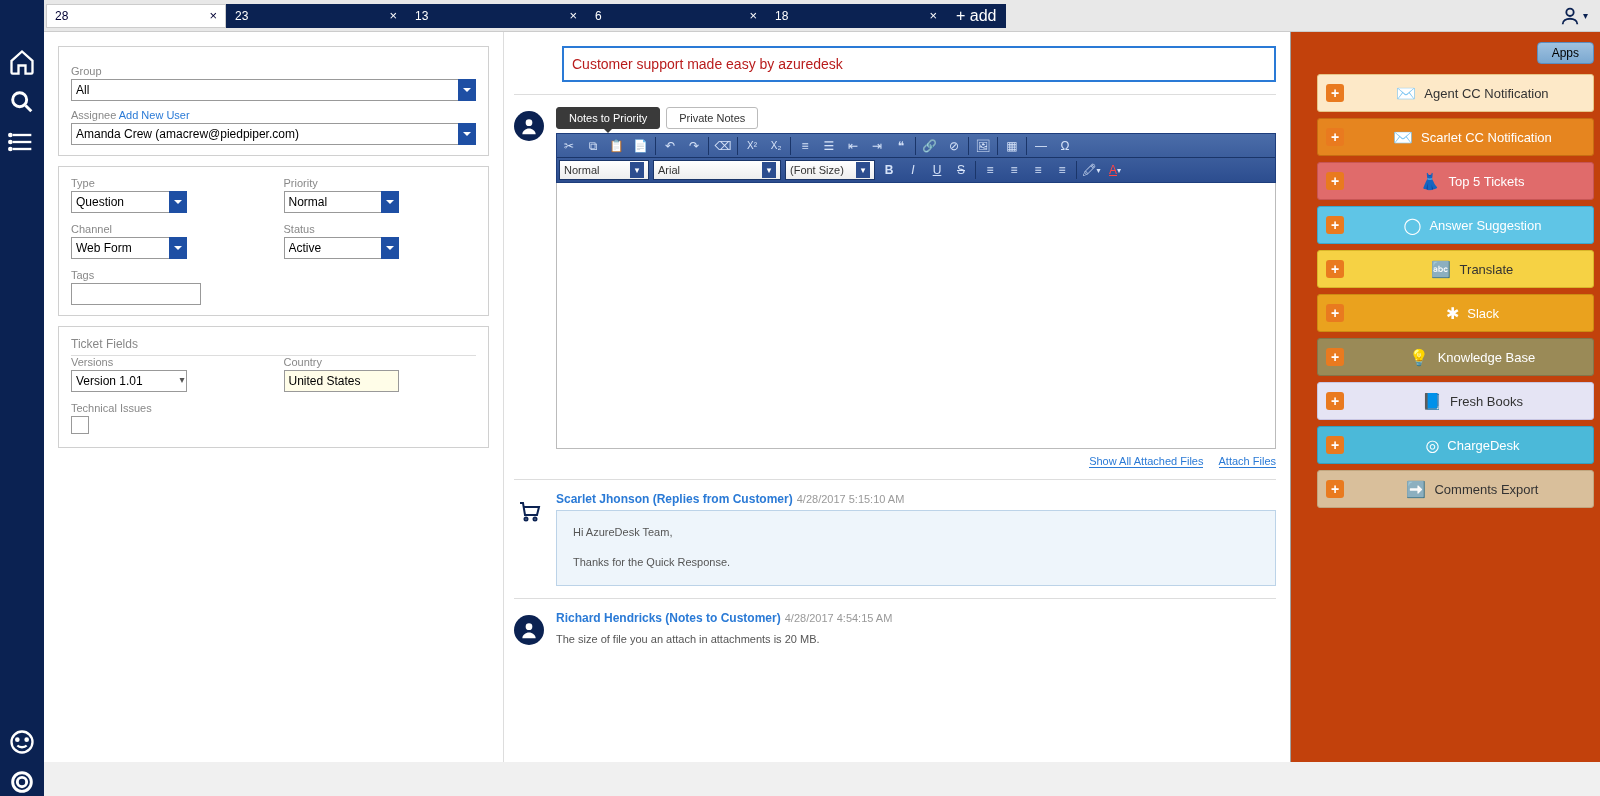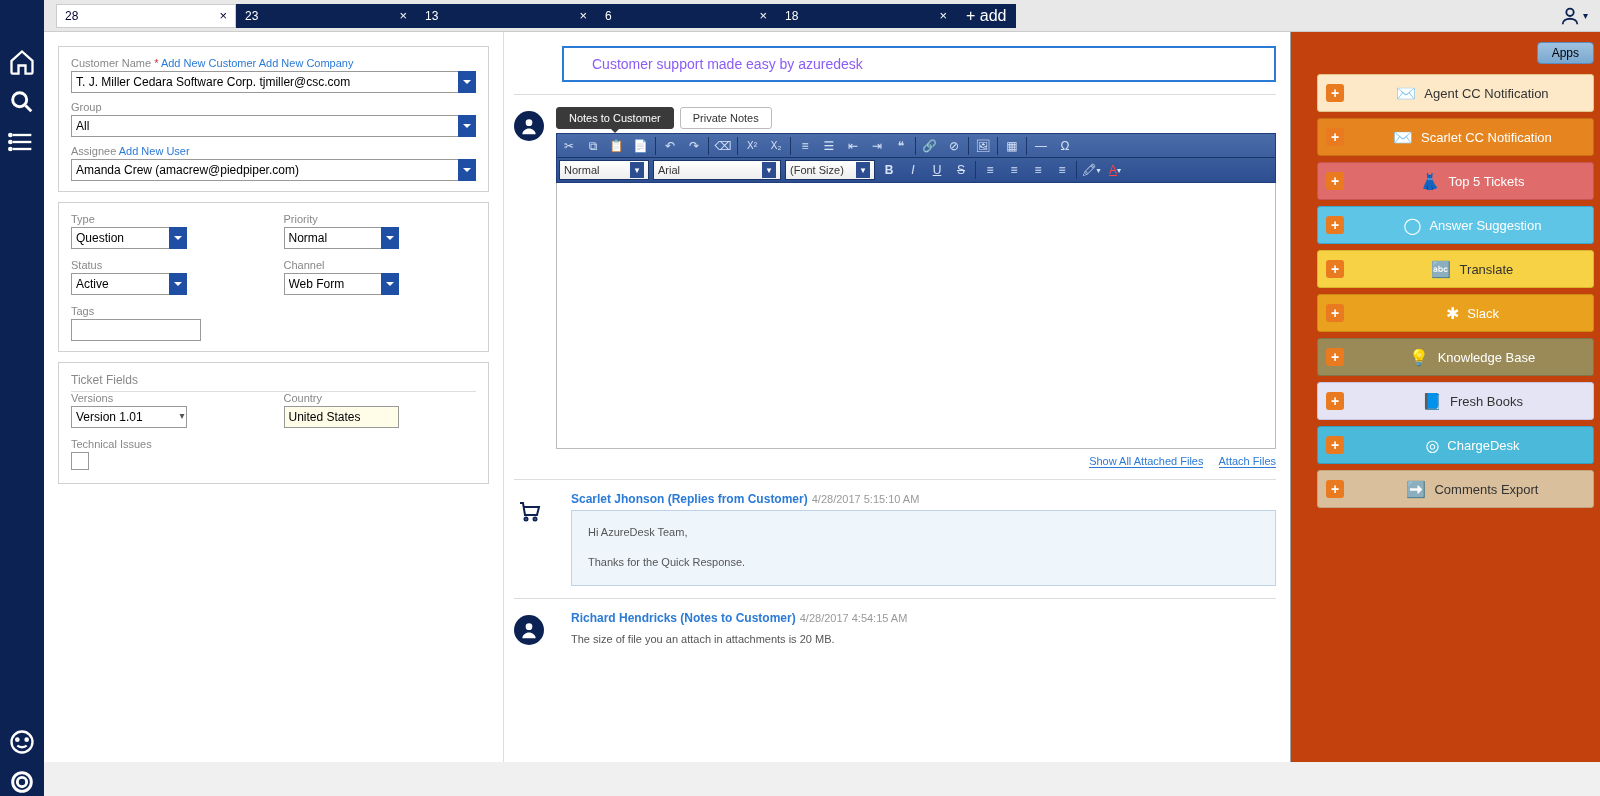--- a/index.html
+++ b/index.html
@@ -3,21 +3,21 @@
 <meta charset="utf-8">
 <style>
 * { box-sizing: border-box; margin: 0; padding: 0; }
 body { font-family: Arial, Helvetica, sans-serif; font-size: 12px; color: #333; background: #f0f0f0; overflow: hidden; }
 .app { display: grid; grid-template-columns: 44px 1fr; height: 796px; width: 1600px; }
 .left-rail { background: #0b2252; display: flex; flex-direction: column; align-items: center; padding-top: 42px; }
 .left-rail .icon { width: 28px; height: 28px; margin: 6px 0; color: #fff; display: flex; align-items: center; justify-content: center; font-size: 20px; cursor: pointer; }
 .left-rail .spacer { flex: 1; }
 .main { display: flex; flex-direction: column; }
 .topbar { background: #e8e8e8; height: 32px; display: flex; align-items: center; border-bottom: 1px solid #ccc; }
-.tabs { display: flex; margin-left: 12px; border-radius: 12px; }
+.tabs { display: flex; margin-left: 2px; border-radius: 12px; }
 .tab { min-width: 180px; height: 24px; display: flex; align-items: center; justify-content: space-between; padding: 0 8px; border: 1px solid #ccc; background: #fff; color: #003; font-size: 12px; cursor: pointer; }
 .tab.dark { background: #0b2252; color: #fff; border-color: #0b2252; }
 .tab .close { cursor: pointer; font-size: 13px; line-height: 1; }
 .tab-add { background: #0b2252; color: #fff; padding: 0 10px; height: 24px; display: flex; align-items: center; font-size: 16px; cursor: pointer; }
 .topbar .account { margin-left: auto; margin-right: 12px; color: #0b2252; display: flex; align-items: center; cursor: pointer; }
 .content { display: grid; grid-template-columns: 460px 1fr 310px; height: calc(796px - 32px - 34px); }
 .col-left { padding: 14px; border-right: 1px solid #ddd; overflow-y: auto; background: #fff; }
 .panel { border: 1px solid #d0d0d0; padding: 10px 12px; margin-bottom: 10px; background: #fff; }
 .label { color: #888; font-size: 11px; margin-bottom: 2px; display: block; }
 .label .req { color: #c33; }
@@ -31,41 +31,41 @@
 .select-btn svg { width: 10px; height: 10px; }
 .chev-wrap { position: relative; }
 .chev-wrap .chev { position: absolute; right: 2px; top: 4px; font-size: 10px; color: #555; pointer-events: none; }
 .tag-box { width: 130px; height: 22px; border: 1px solid #999; }
 .checkbox { width: 18px; height: 18px; border: 1px solid #999; display: inline-block; }
 .section-head { color: #888; font-size: 12px; border-bottom: 1px solid #ddd; padding-bottom: 4px; }
 
 .col-mid { padding: 14px 0 14px 10px; background: #fff; overflow-y: auto; position: relative; }
 .col-mid-inner { padding-right: 14px; }
 .subject-label { color: #888; font-size: 11px; margin-bottom: 2px; margin-left: 48px; }
-.subject-input { margin-left: 48px; height: 36px; border: 2px solid #2a7ad6; padding: 0 28px; font-size: 14px; color: #8b5cf6; width: calc(100% - 48px); background: #fff; }
+.subject-input { margin-left: 48px; height: 36px; border: 2px solid #2a7ad6; padding: 0 8px; font-size: 14px; color: #b91c1c; width: calc(100% - 48px); background: #fff; }
 .hr { border-top: 1px solid #ddd; margin: 12px 0 12px 0; }
 .reply-block { display: flex; gap: 12px; }
 .avatar { width: 30px; height: 30px; border-radius: 50%; background: #0b2252; flex-shrink: 0; display: flex; align-items: center; justify-content: center; color: #fff; font-size: 18px; margin-top: 4px; }
 .avatar-cart { width: 30px; height: 30px; flex-shrink: 0; display: flex; align-items: center; justify-content: center; color: #0b2252; font-size: 22px; margin-top: 4px; }
 .reply-tabs { display: flex; gap: 6px; margin-bottom: 4px; }
 .reply-tab { padding: 4px 12px; font-size: 11px; border: 1px solid #bbb; border-radius: 3px; background: #fff; cursor: pointer; }
 .reply-tab.active { background: #3a3a3a; color: #fff; border-color: #3a3a3a; position: relative; }
 .reply-tab.active::after { content: ""; position: absolute; bottom: -5px; left: 50%; transform: translateX(-50%); border: 5px solid transparent; border-top-color: #3a3a3a; border-bottom: none; }
 .editor-toolbar { background: linear-gradient(#4b6da9, #2c4d8f); border: 1px solid #1e3d7c; padding: 0; }
 .toolbar-row { display: flex; align-items: center; border-bottom: 1px solid #1a3569; height: 24px; }
 .toolbar-row:last-child { border-bottom: none; }
 .tbtn { width: 24px; height: 22px; display: flex; align-items: center; justify-content: center; color: #d5e2f8; cursor: pointer; font-size: 12px; }
 .tsep { width: 1px; height: 18px; background: #1a3569; margin: 0 2px; }
 .tsel { height: 20px; border: 1px solid #1a3569; background: linear-gradient(#fff,#eee); font-size: 11px; margin: 2px; cursor: pointer; display: flex; align-items: center; justify-content: space-between; padding: 0 4px; }
 .tsel .sel-chev { background: #2c4d8f; color: #fff; width: 14px; height: 16px; display: flex; align-items:center; justify-content:center; font-size:9px; margin-left:4px; }
 .editor-body { height: 266px; border: 1px solid #bbb; border-top: none; background: #fff; }
 .attach-links { text-align: right; margin-top: 6px; font-size: 11px; }
 .attach-links a { color: #2a7ad6; text-decoration: none; border-bottom: 1px solid #2a7ad6; margin-left: 12px; cursor: pointer; }
 
-.msg { display: flex; gap: 27px; margin-top: 6px; }
+.msg { display: flex; gap: 12px; margin-top: 6px; }
 .msg .body { flex: 1; }
 .msg .head { margin-bottom: 4px; }
 .msg .author { color: #2a7ad6; font-weight: bold; font-size: 12px; }
 .msg .ts { color: #999; font-size: 11px; margin-left: 4px; }
 .msg .bubble { border: 1px solid #bcd3e8; background: #eef5fb; padding: 12px 16px; font-size: 11px; color: #555; line-height: 1.8; }
 .msg .plain { font-size: 11px; color: #555; line-height: 1.9; }
 
 .col-right { padding: 10px 6px 10px 26px; background: #c2410c; border-left: 1px solid #a3a3a3; }
 .apps-btn { float: right; background: linear-gradient(#9fc2e0,#7ba8d0); border: 1px solid #5a8cc0; border-radius: 4px; padding: 3px 14px; font-size: 12px; color: #000; cursor: pointer; margin-bottom: 10px; }
 .app-list { clear: both; }
@@ -159,36 +159,20 @@
             <path d="M4 21c0-4 4-6 8-6s8 2 8 6"></path>
           </svg>
         <span style="font-size:10px;margin-left:2px">▾</span>
       </div>
     </div>
 
     <div class="content">
 
       <div class="col-left">
         <div class="panel">
-          <div class="field">
-            <span class="label">
-              <span>Customer Name</span>
-              <span class="req">*</span>
-              <span class="link">Add New Customer</span>
-              <span class="link">Add New Company</span>
-            </span>
-            <div class="select-wrap">
-              <input class="text" value="T. J. Miller Cedara Software Corp. tjmiller@csc.com" style="">
-              <div class="select-btn">
-                  <svg viewBox="0 0 10 10" fill="#fff">
-                    <path d="M1 3l4 4 4-4z"></path>
-                  </svg>
-                </div>
-            </div>
-          </div>
           <div class="field" style="margin-top:8px">
             <span class="label">Group</span>
             <div class="select-wrap">
               <input class="text" value="All" style="">
               <div class="select-btn">
                   <svg viewBox="0 0 10 10" fill="#fff">
                     <path d="M1 3l4 4 4-4z"></path>
                   </svg>
                 </div>
             </div>
@@ -223,35 +207,35 @@
               <span class="label">Priority</span>
               <div class="select-wrap small"><input class="text" value="Normal" style=""><div class="select-btn">
                     <svg viewBox="0 0 10 10" fill="#fff">
                       <path d="M1 3l4 4 4-4z"></path>
                     </svg>
                   </div></div>
             </div>
           </div>
           <div class="field-row">
             <div class="field">
+              <span class="label">Channel</span>
+              <div class="select-wrap small"><input class="text" value="Web Form" style=""><div class="select-btn">
+                    <svg viewBox="0 0 10 10" fill="#fff">
+                      <path d="M1 3l4 4 4-4z"></path>
+                    </svg>
+                  </div></div>
+            </div>
+            <div class="field">
               <span class="label">Status</span>
               <div class="select-wrap small"><input class="text" value="Active" style=""><div class="select-btn">
                     <svg viewBox="0 0 10 10" fill="#fff">
                       <path d="M1 3l4 4 4-4z"></path>
                     </svg>
                   </div></div>
             </div>
-            <div class="field">
-              <span class="label">Channel</span>
-              <div class="select-wrap small"><input class="text" value="Web Form" style=""><div class="select-btn">
-                    <svg viewBox="0 0 10 10" fill="#fff">
-                      <path d="M1 3l4 4 4-4z"></path>
-                    </svg>
-                  </div></div>
-            </div>
           </div>
           <div class="field">
             <span class="label">Tags</span>
             <div class="tag-box"></div>
           </div>
         </div>
 
         <div class="panel">
           <div class="section-head">Ticket Fields</div>
           <div class="field-row">
@@ -278,21 +262,21 @@
 
         <div class="reply-block">
           <div class="avatar">
             <svg viewBox="0 0 24 24" width="20" height="20" fill="#fff">
                   <circle cx="12" cy="8" r="4"></circle>
                   <path d="M4 22c0-4 4-7 8-7s8 3 8 7z"></path>
                 </svg>
           </div>
           <div style="flex:1">
             <div class="reply-tabs">
-              <div class="reply-tab active">Notes to Customer</div>
+              <div class="reply-tab active">Notes to Priority</div>
               <div class="reply-tab">Private Notes</div>
             </div>
             <div class="editor-toolbar">
               <div class="toolbar-row">
                 <div class="tbtn">✂</div>
                 <div class="tbtn">⧉</div>
                 <div class="tbtn">📋</div>
                 <div class="tbtn">📄</div>
                 <div class="tsep"></div>
                 <div class="tbtn">↶</div>

